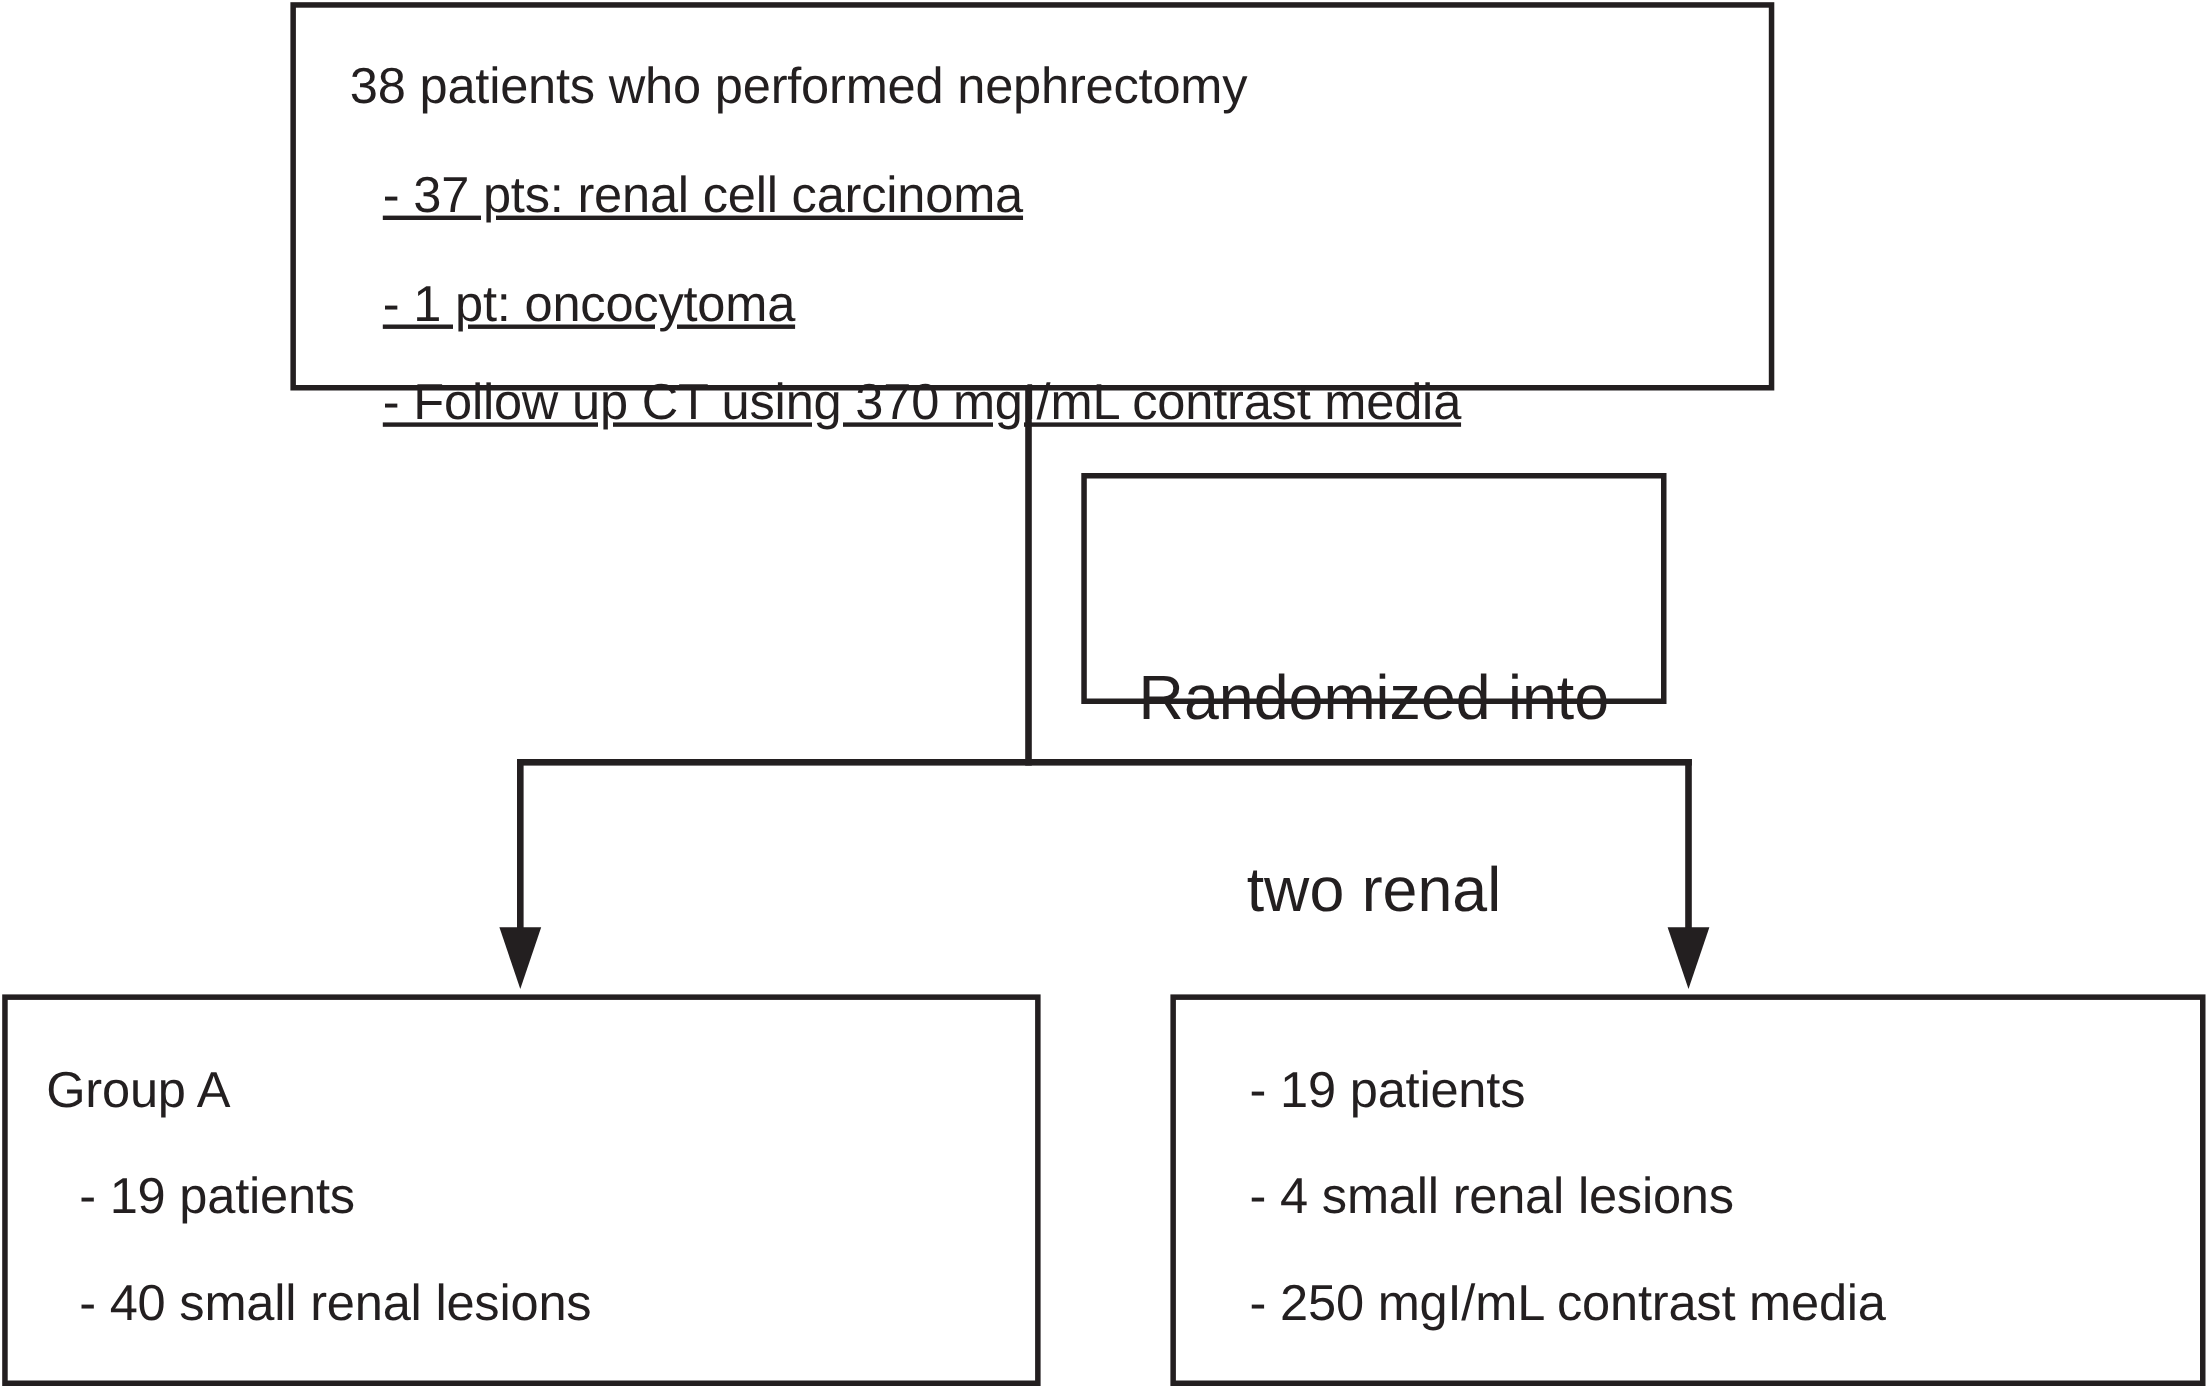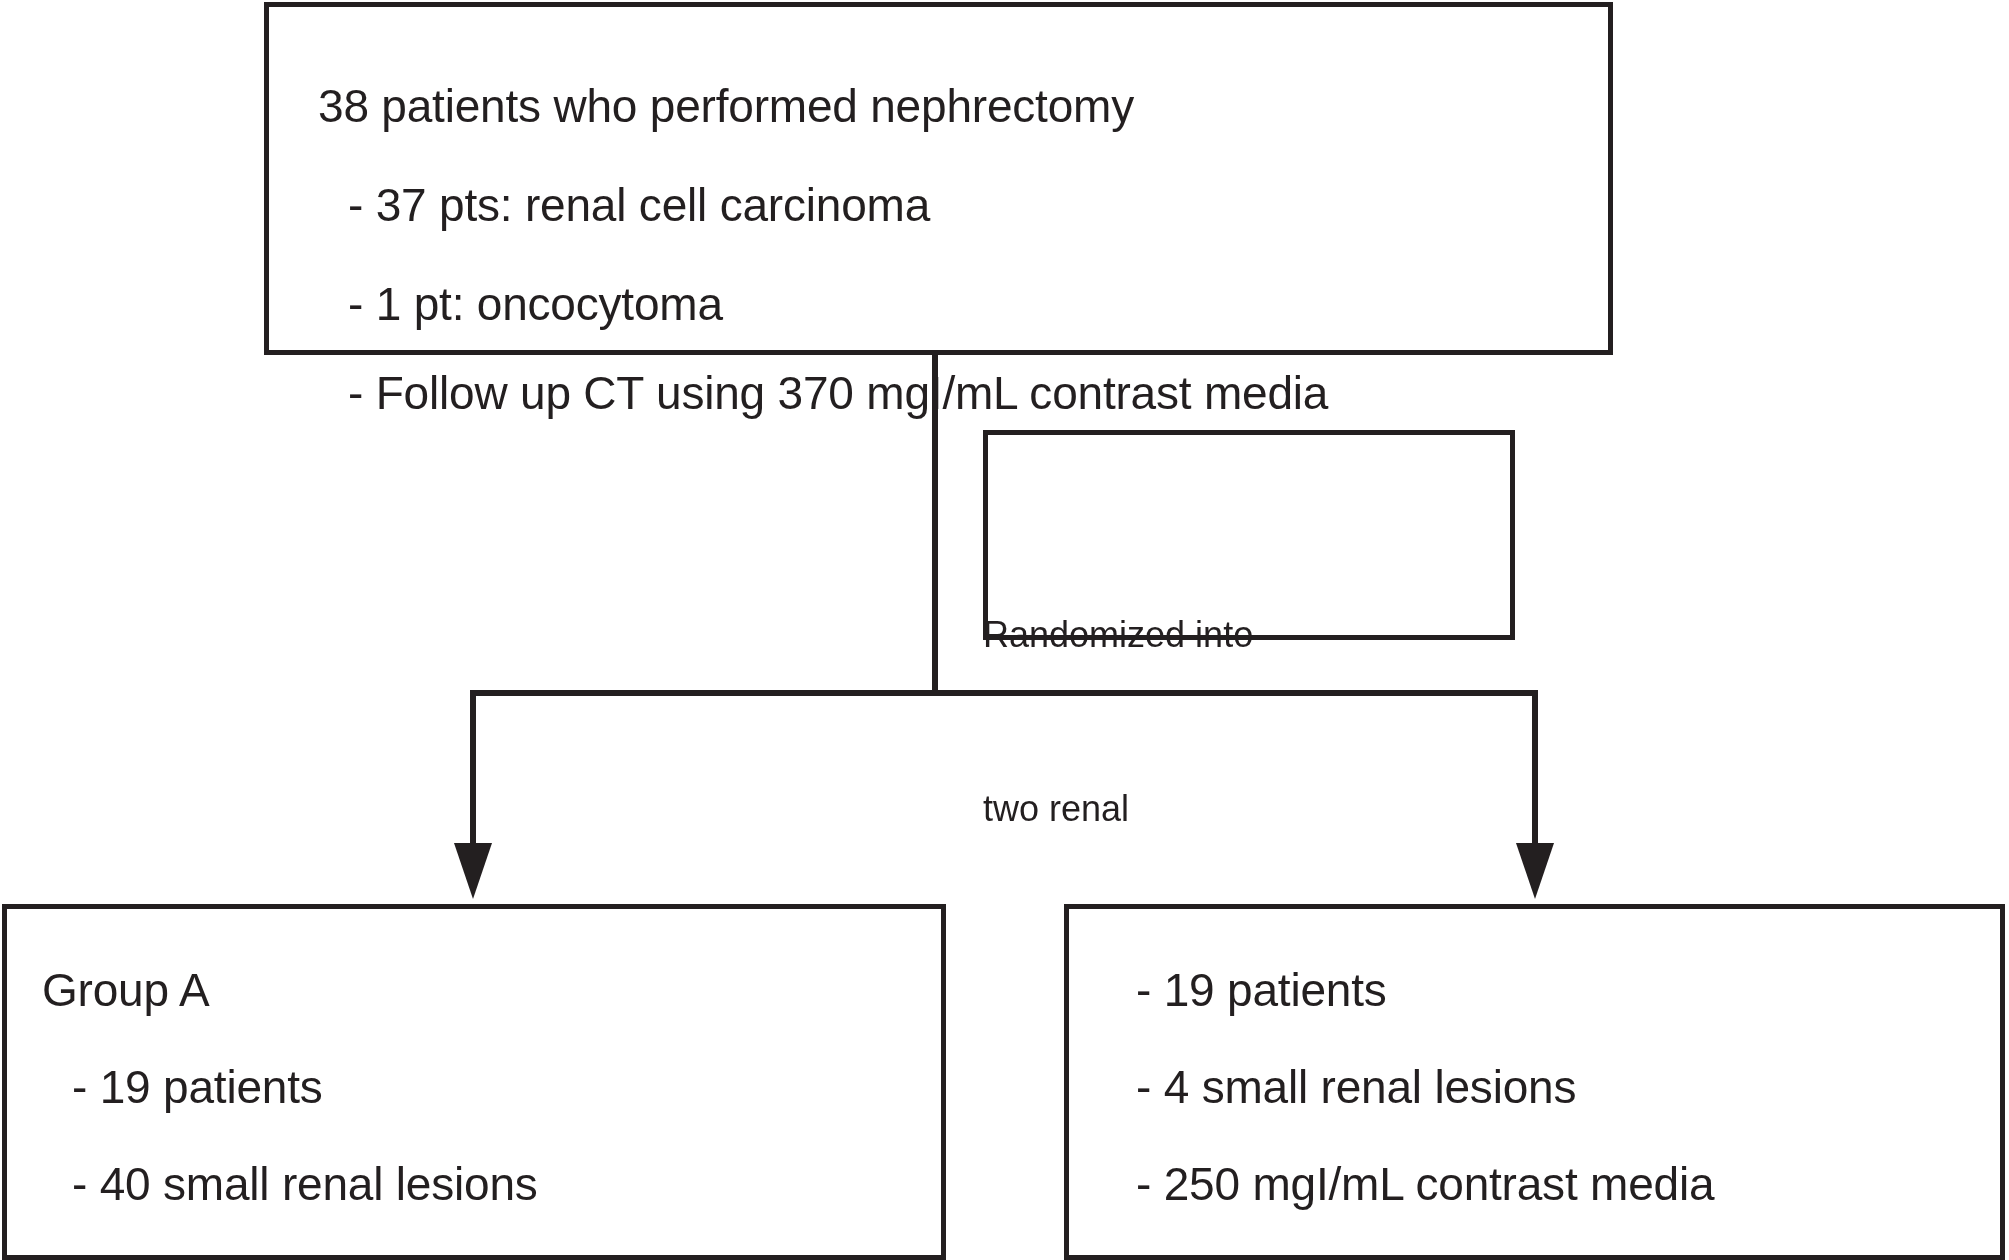--- a/index.html
+++ b/index.html
@@ -41,40 +41,41 @@
 
   
   #box-top {
     left: 264px;
     top: 2px;
     width: 1349px;
     height: 353px;
   }
   #box-top-text {
     left: 318px;
-    top: 44px;
+    top: 16px;
     width: 1280px;
   }
-  #box-top-text .line-item { padding-left: 30px; }
+  #box-top-text .line-item { padding-left: 30px; text-decoration: underline; }
   #box-top-text .ln0 { margin-bottom: 11px; }
   #box-top-text .ln1 { margin-bottom: 11px; }
   #box-top-text .ln2 { margin-bottom: 1px; }
 
   
   #box-mid {
     left: 983px;
     top: 430px;
     width: 532px;
     height: 210px;
   }
   #box-mid-text {
     left: 983px;
     top: 490px;
     width: 532px;
-    font-size: 36px;
+    text-align: center;
+    font-size: 57px;
     line-height: 58px;
   }
 
   
   #box-a {
     left: 2px;
     top: 904px;
     width: 944px;
     height: 356px;
   }

